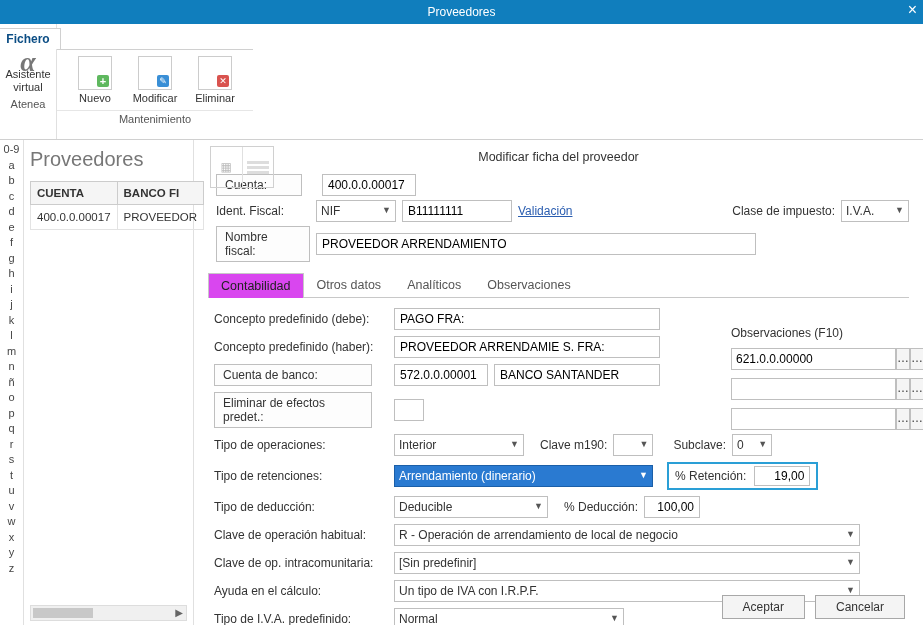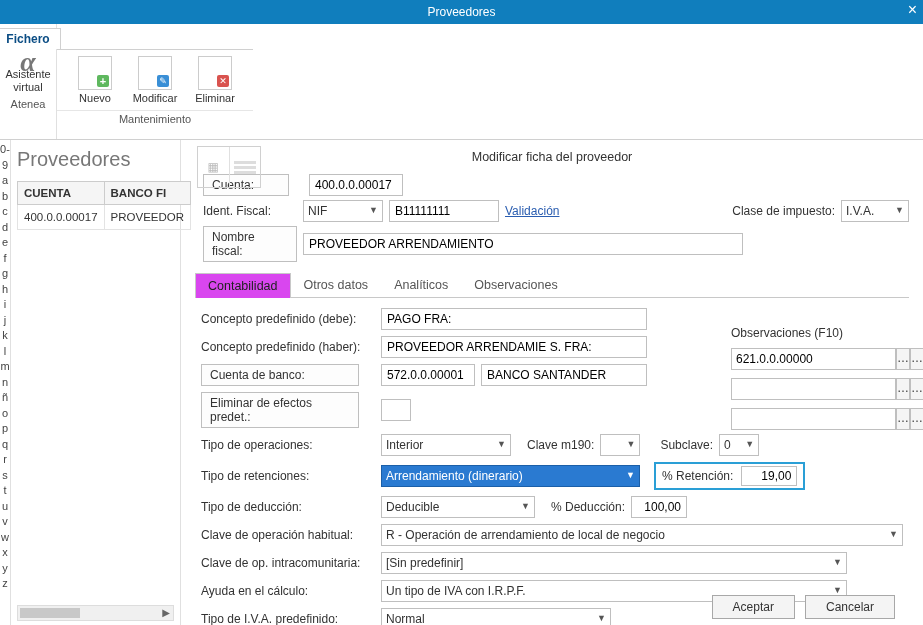--- a/index.html
+++ b/index.html
@@ -71,21 +71,21 @@
   .ret-box { border:2px solid #2a9fd6; display:flex; align-items:center; gap:8px; padding:2px 6px; margin-left:8px;}
   .ret-box input { width:56px; text-align:right; border:1px solid #bfbfbf; height:20px;}
 
   
   .contras { position:absolute; right:22px; top:186px; width:170px; font-size:12px;}
   .contras .crow { display:flex; margin:8px 0;}
   .contras input { flex:1; height:22px; border:1px solid #bfbfbf; padding:2px 4px;}
   .minibtn { width:22px; height:22px; border:1px solid #bfbfbf; background:#f5f5f5; text-align:center; line-height:18px; cursor:pointer;}
 
   
-  .footer { position:absolute; bottom:6px; right:28px; display:flex; gap:10px;}
+  .footer { position:absolute; bottom:6px; right:18px; display:flex; gap:10px;}
   .fbtn { border:1px solid #a8a8a8; background:#f4f4f4; padding:4px 20px; cursor:pointer; font-size:12px;}
 </style>
 </head>
 <body>
 
 <div class="titlebar">
   <span>Proveedores</span>
   <span class="close">×</span>
 </div>
 
@@ -279,21 +279,21 @@
           <div class="sel" style="width:154px">
               <span>Deducible</span>
               <span class="caret">▼</span>
             </div>
           <span class="lbl" style="margin-left:10px">% Deducción:</span>
           <input type="text" style="width: 56px; text-align: right;" value="100,00">
         </div>
 
         <span class="lbl">Clave de operación habitual:</span>
         <div class="w">
-            <div class="sel" style="width:522px">
+            <div class="sel" style="width:466px">
               <span>R - Operación de arrendamiento de local de negocio</span>
               <span class="caret">▼</span>
             </div>
           </div>
 
         <span class="lbl">Clave de op. intracomunitaria:</span>
         <div class="w">
             <div class="sel" style="width:466px">
               <span>[Sin predefinir]</span>
               <span class="caret">▼</span>

